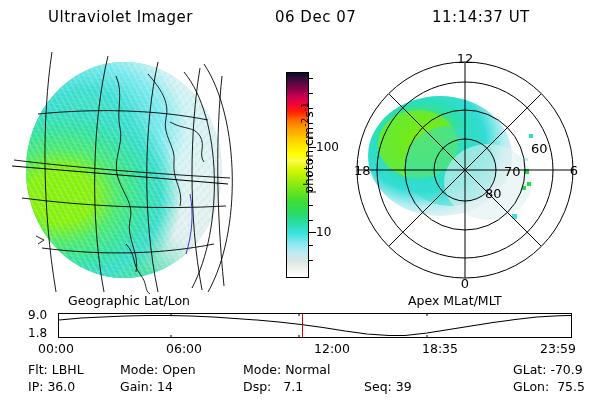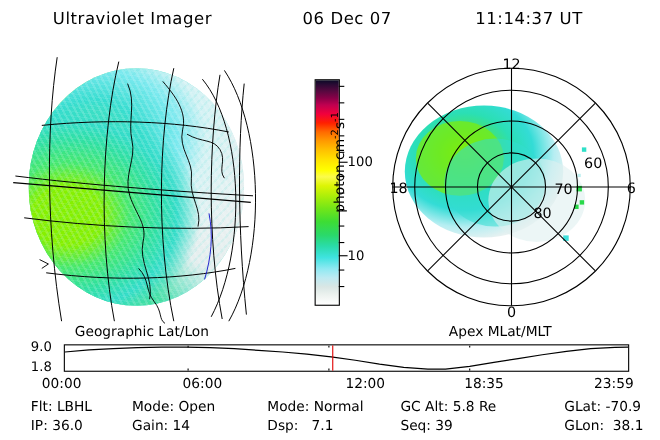--- a/index.html
+++ b/index.html
@@ -266,17 +266,16 @@
   <div class="strip-xtick" style="left:540px;">23:59</div>
 </div>
 
 <div id="status" class="abs">
   <div class="st c1 r1">Flt: LBHL</div>
   <div class="st c1 r2">IP: 36.0</div>
   <div class="st c2 r1">Mode: Open</div>
   <div class="st c2 r2">Gain: 14</div>
   <div class="st c3 r1">Mode: Normal</div>
   <div class="st c3 r2">Dsp:   7.1</div>
-  <div class="st c4 r1">GC Alt: 5.8 Re</div>
   <div class="st c4 r2">Seq: 39</div>
   <div class="st c5 r1">GLat: -70.9</div>
-  <div class="st c5 r2">GLon:  38.1</div>
+  <div class="st c5 r2">GLon:  75.5</div>
 </div>
 
 </body></html>

